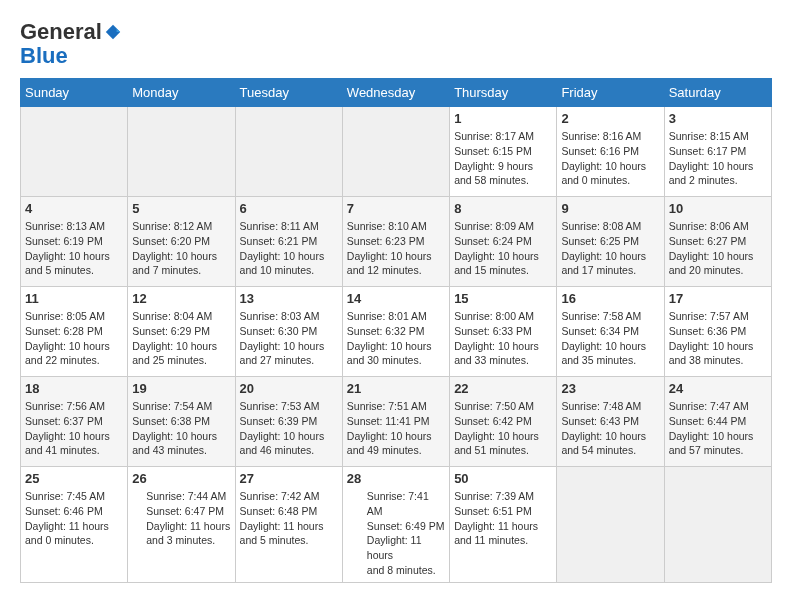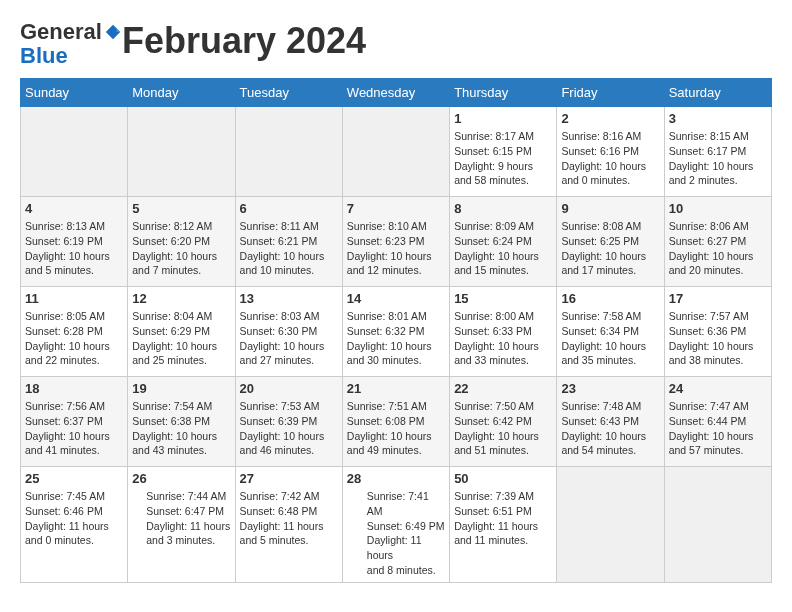--- a/index.html
+++ b/index.html
@@ -94,21 +94,20 @@
         <span class="logo-text logo-general">General</span>
         <svg class="logo-icon" viewBox="0 0 20 20">
           <path d="M10 2 L18 10 L10 18 L2 10 Z" fill="#1a6ebf"></path>
           <path d="M10 2 L18 10 L14 10 L14 6 Z" fill="#3a9adf"></path>
         </svg>
       </div>
       <span class="logo-text logo-blue">Blue</span>
     </div>
   </div>
   <div class="title-block">
-    <div class="month-title">February 2024</div>
   </div>
 </div>
 
 <table>
   <thead>
     <tr>
     <th>Sunday</th>
         <th>Monday</th>
         <th>Tuesday</th>
         <th>Wednesday</th>
@@ -265,21 +264,21 @@
         <td>
           <div class="day-number">20</div>
           <div class="day-info" style="white-space: pre-line;">Sunrise: 7:53 AM
 Sunset: 6:39 PM
 Daylight: 10 hours
 and 46 minutes.</div>
         </td>
         <td>
           <div class="day-number">21</div>
           <div class="day-info" style="white-space: pre-line;">Sunrise: 7:51 AM
-Sunset: 6:08 PM
+Sunset: 11:41 PM
 Daylight: 10 hours
 and 49 minutes.</div>
         </td>
         <td>
           <div class="day-number">22</div>
           <div class="day-info" style="white-space: pre-line;">Sunrise: 7:50 AM
 Sunset: 6:42 PM
 Daylight: 10 hours
 and 51 minutes.</div>
         </td>

